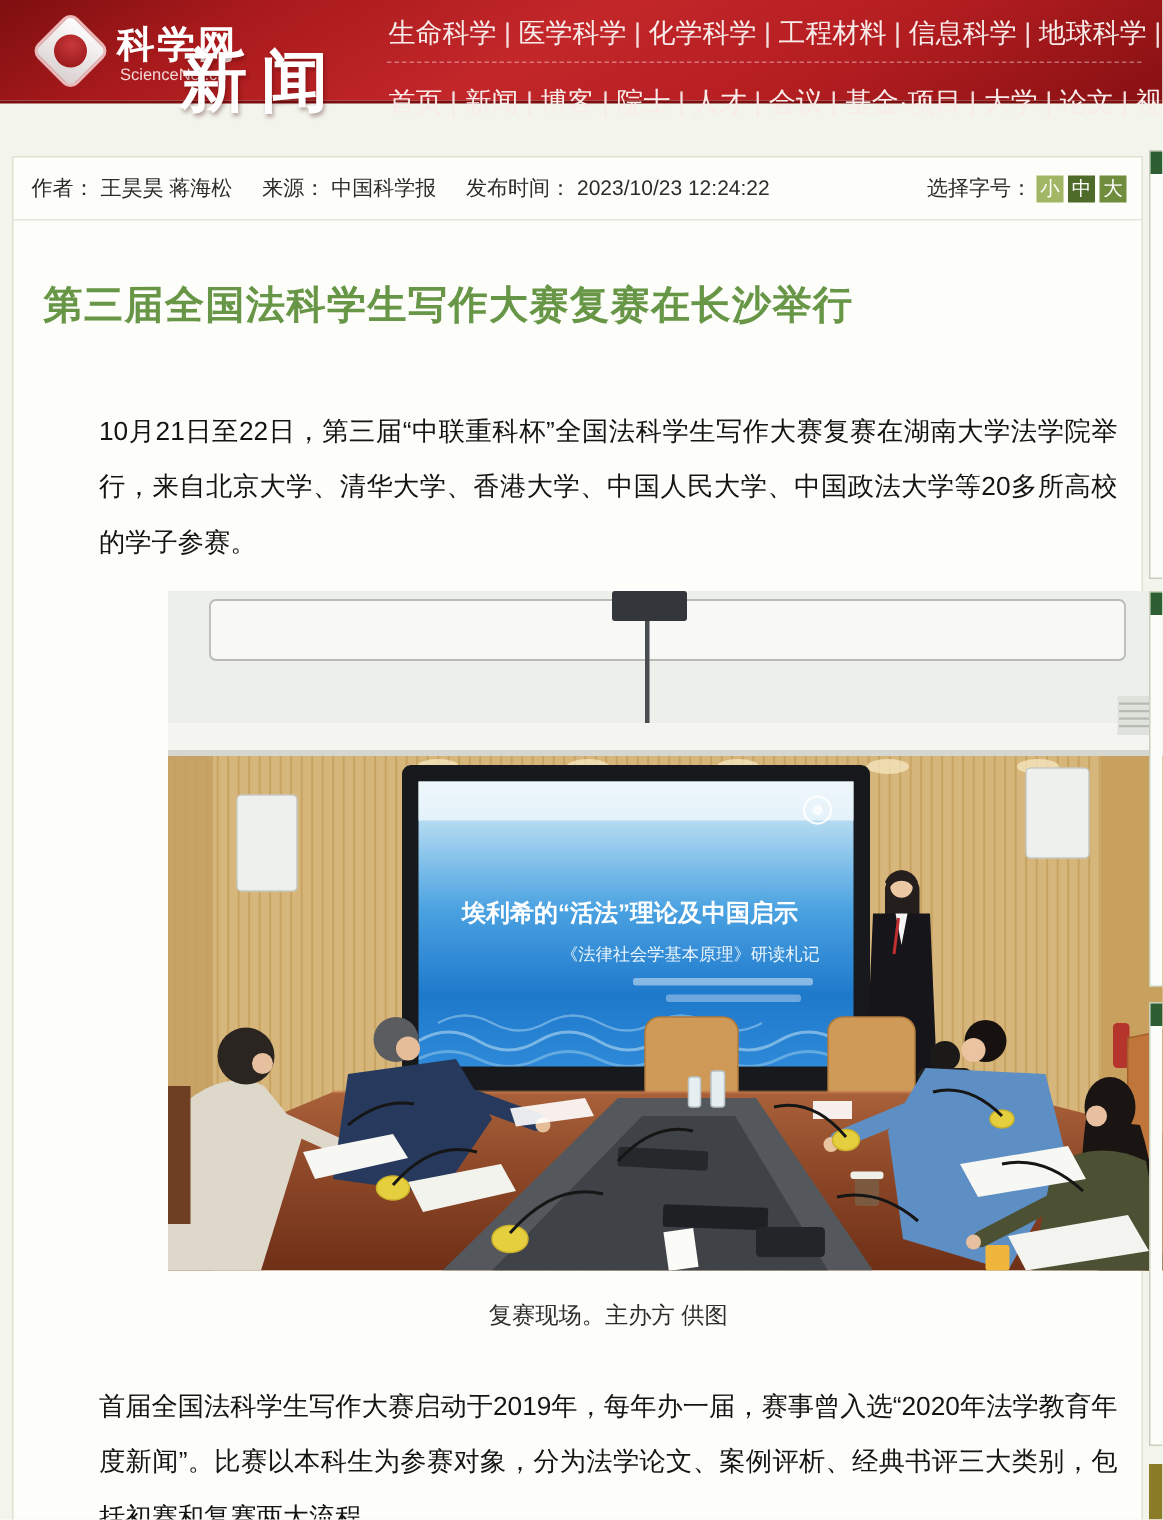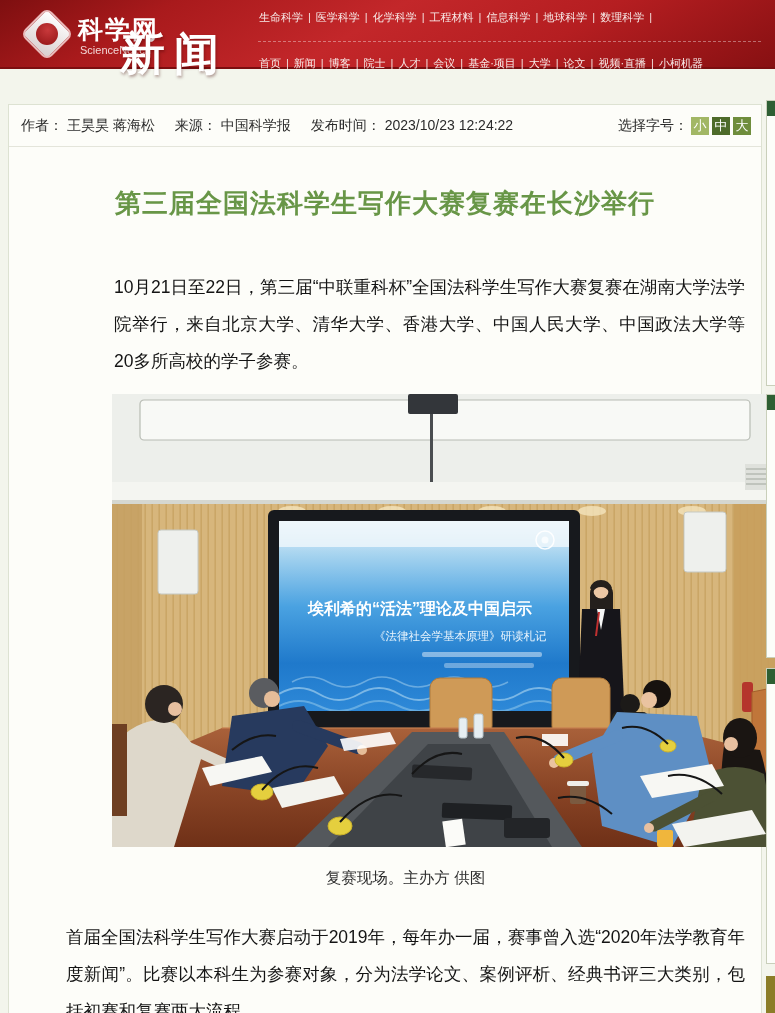--- a/index.html
+++ b/index.html
@@ -25,21 +25,21 @@
   .logo-mark::after{
     content:"";position:absolute;inset:6px;border-radius:50%;
     background:radial-gradient(circle at 40% 35%,#c8393b,#8f1113);
   }
   .site-name{position:absolute;left:78px;top:13px;font-size:25px;font-weight:bold;color:#ffffff;letter-spacing:2px;}
   .site-domain{position:absolute;left:80px;top:44px;font-size:11px;color:#f2d7d6;}
   .section-name{
     position:absolute;left:120px;top:24px;font-size:45px;font-weight:bold;color:#ffffff;
     letter-spacing:9px;text-shadow:1px 2px 3px rgba(60,0,0,.35);
   }
-  .nav-row{position:absolute;left:258px;width:517px;white-space:nowrap;overflow:hidden;font-size:11px;color:#f8ebe9;}
+  .nav-row{position:absolute;left:258px;width:517px;white-space:nowrap;overflow:hidden;font-size:18px;color:#f8ebe9;}
   .nav-subjects{top:10px;}
   .nav-channels{top:56px;}
   .nav-divider{position:absolute;left:258px;top:41px;width:503px;border-top:1px dashed rgba(255,255,255,.38);}
   .nav-link{margin:0 1px;cursor:pointer;}
   .nav-sep{margin:0 4px;opacity:.95;}
   
   .content-card{
     position:absolute;left:8px;top:104px;width:754px;height:913px;box-sizing:border-box;
     background:#fdfdf9;border:1px solid #dde2d2;border-bottom:none;
   }
@@ -51,26 +51,26 @@
   .meta-gap{display:inline-block;width:8px;}
   .font-size-picker{margin-left:auto;display:flex;align-items:center;font-size:14px;color:#2b2b2b;text-align:right;}
   .size-box{
     width:18px;height:18px;margin-left:3px;display:flex;align-items:center;justify-content:center;
     color:#fff;font-size:13px;cursor:pointer;
   }
   .size-s{background:#a2b765;}
   .size-m{background:#4e6b2a;}
   .size-l{background:#6f8d3c;}
   .article-title{
-    margin:40px 20px 0 20px;text-align:center;
+    margin:40px 20px 0 20px;
     font-size:26px;font-weight:600;color:#689647;letter-spacing:1px;line-height:32px;
   }
   .article-body{padding:0 16px 0 57px;}
   .para{font-size:17.5px;line-height:37px;color:#141414;text-align:justify;margin:0;}
-  .para-1{margin-top:50px;margin-left:48px;}
+  .para-1{margin-top:50px;}
   .para-2{margin-top:30px;}
   .photo-figure{margin:14px 0 0 46px;width:665px;height:453px;}
   .photo-figure svg{display:block;}
   .photo-caption{margin-top:20px;text-align:center;font-size:15.5px;line-height:22px;color:#2e2e2e;}
   
   .side-cut{
     position:absolute;left:766px;width:9px;box-sizing:border-box;
     background:#fcfdf9;border:1px solid #c9cfba;border-right:none;
   }
   .side-cut .hd{height:15px;background:#2e5f33;}

